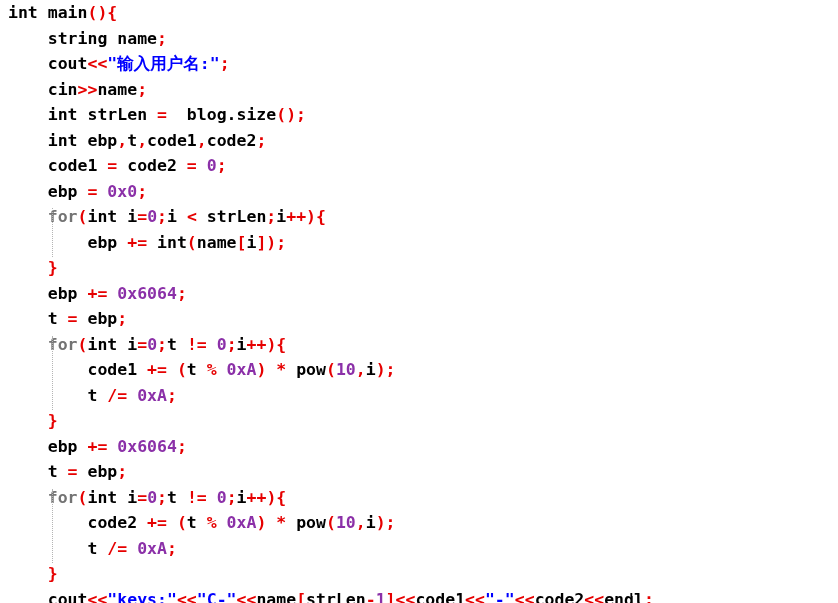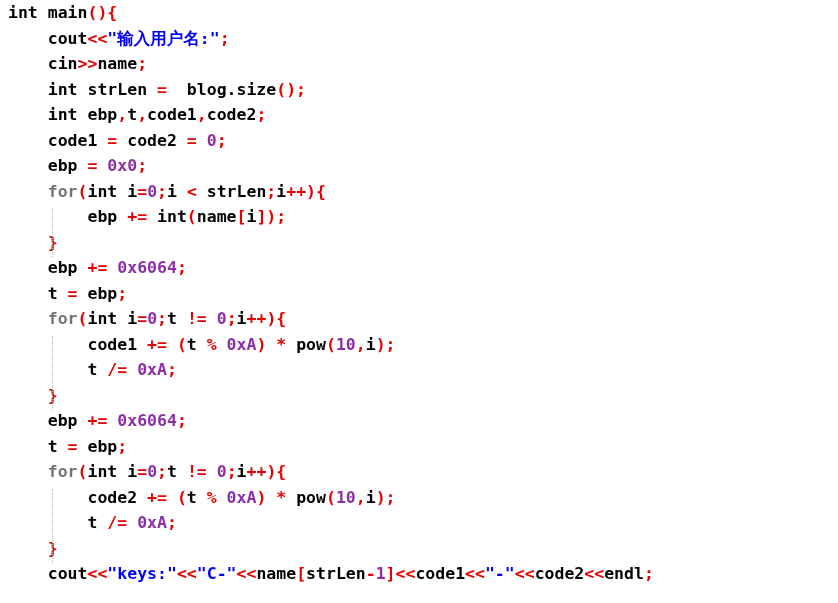--- a/index.html
+++ b/index.html
@@ -58,20 +58,21 @@
     letter-spacing: 0.2px;
     white-space: pre;
   }
 </style>
 </head>
 <body>
 
 <div id="code-editor">
   <div id="code-lines">
       <div class="code-line"><span class="t-type">int</span><span class="t-ident"> main</span><span class="t-punct">(){</span></div>
+      <div class="code-line"><span class="t-ident">    string name</span><span class="t-punct">;</span></div>
       <div class="code-line"><span class="t-ident">    cout</span><span class="t-op">&lt;&lt;</span><span class="t-str">"输入用户名:"</span><span class="t-punct">;</span></div>
       <div class="code-line"><span class="t-ident">    cin</span><span class="t-op">&gt;&gt;</span><span class="t-ident">name</span><span class="t-punct">;</span></div>
       <div class="code-line"><span class="t-type">    int</span><span class="t-ident"> strLen </span><span class="t-op">=</span><span class="t-ident">  blog.size</span><span class="t-punct">();</span></div>
       <div class="code-line"><span class="t-type">    int</span><span class="t-ident"> ebp</span><span class="t-punct">,</span><span class="t-ident">t</span><span class="t-punct">,</span><span class="t-ident">code1</span><span class="t-punct">,</span><span class="t-ident">code2</span><span class="t-punct">;</span></div>
       <div class="code-line"><span class="t-ident">    code1 </span><span class="t-op">=</span><span class="t-ident"> code2 </span><span class="t-op">=</span><span class="t-ident"> </span><span class="t-num">0</span><span class="t-punct">;</span></div>
       <div class="code-line"><span class="t-ident">    ebp </span><span class="t-op">=</span><span class="t-ident"> </span><span class="t-num">0x0</span><span class="t-punct">;</span></div>
       <div class="code-line"><span class="t-ident">    </span><span class="t-keyword">for</span><span class="t-punct">(</span><span class="t-type">int</span><span class="t-ident"> i</span><span class="t-op">=</span><span class="t-num">0</span><span class="t-punct">;</span><span class="t-ident">i </span><span class="t-op">&lt;</span><span class="t-ident"> strLen</span><span class="t-punct">;</span><span class="t-ident">i</span><span class="t-op">++</span><span class="t-punct">){</span></div>
       <div class="code-line"><span class="t-ident">        ebp </span><span class="t-op">+=</span><span class="t-ident"> </span><span class="t-type">int</span><span class="t-punct">(</span><span class="t-ident">name</span><span class="t-punct">[</span><span class="t-ident">i</span><span class="t-punct">]);</span></div>
       <div class="code-line"><span class="t-ident">    </span><span class="t-punct">}</span></div>
       <div class="code-line"><span class="t-ident">    ebp </span><span class="t-op">+=</span><span class="t-ident"> </span><span class="t-num">0x6064</span><span class="t-punct">;</span></div>

